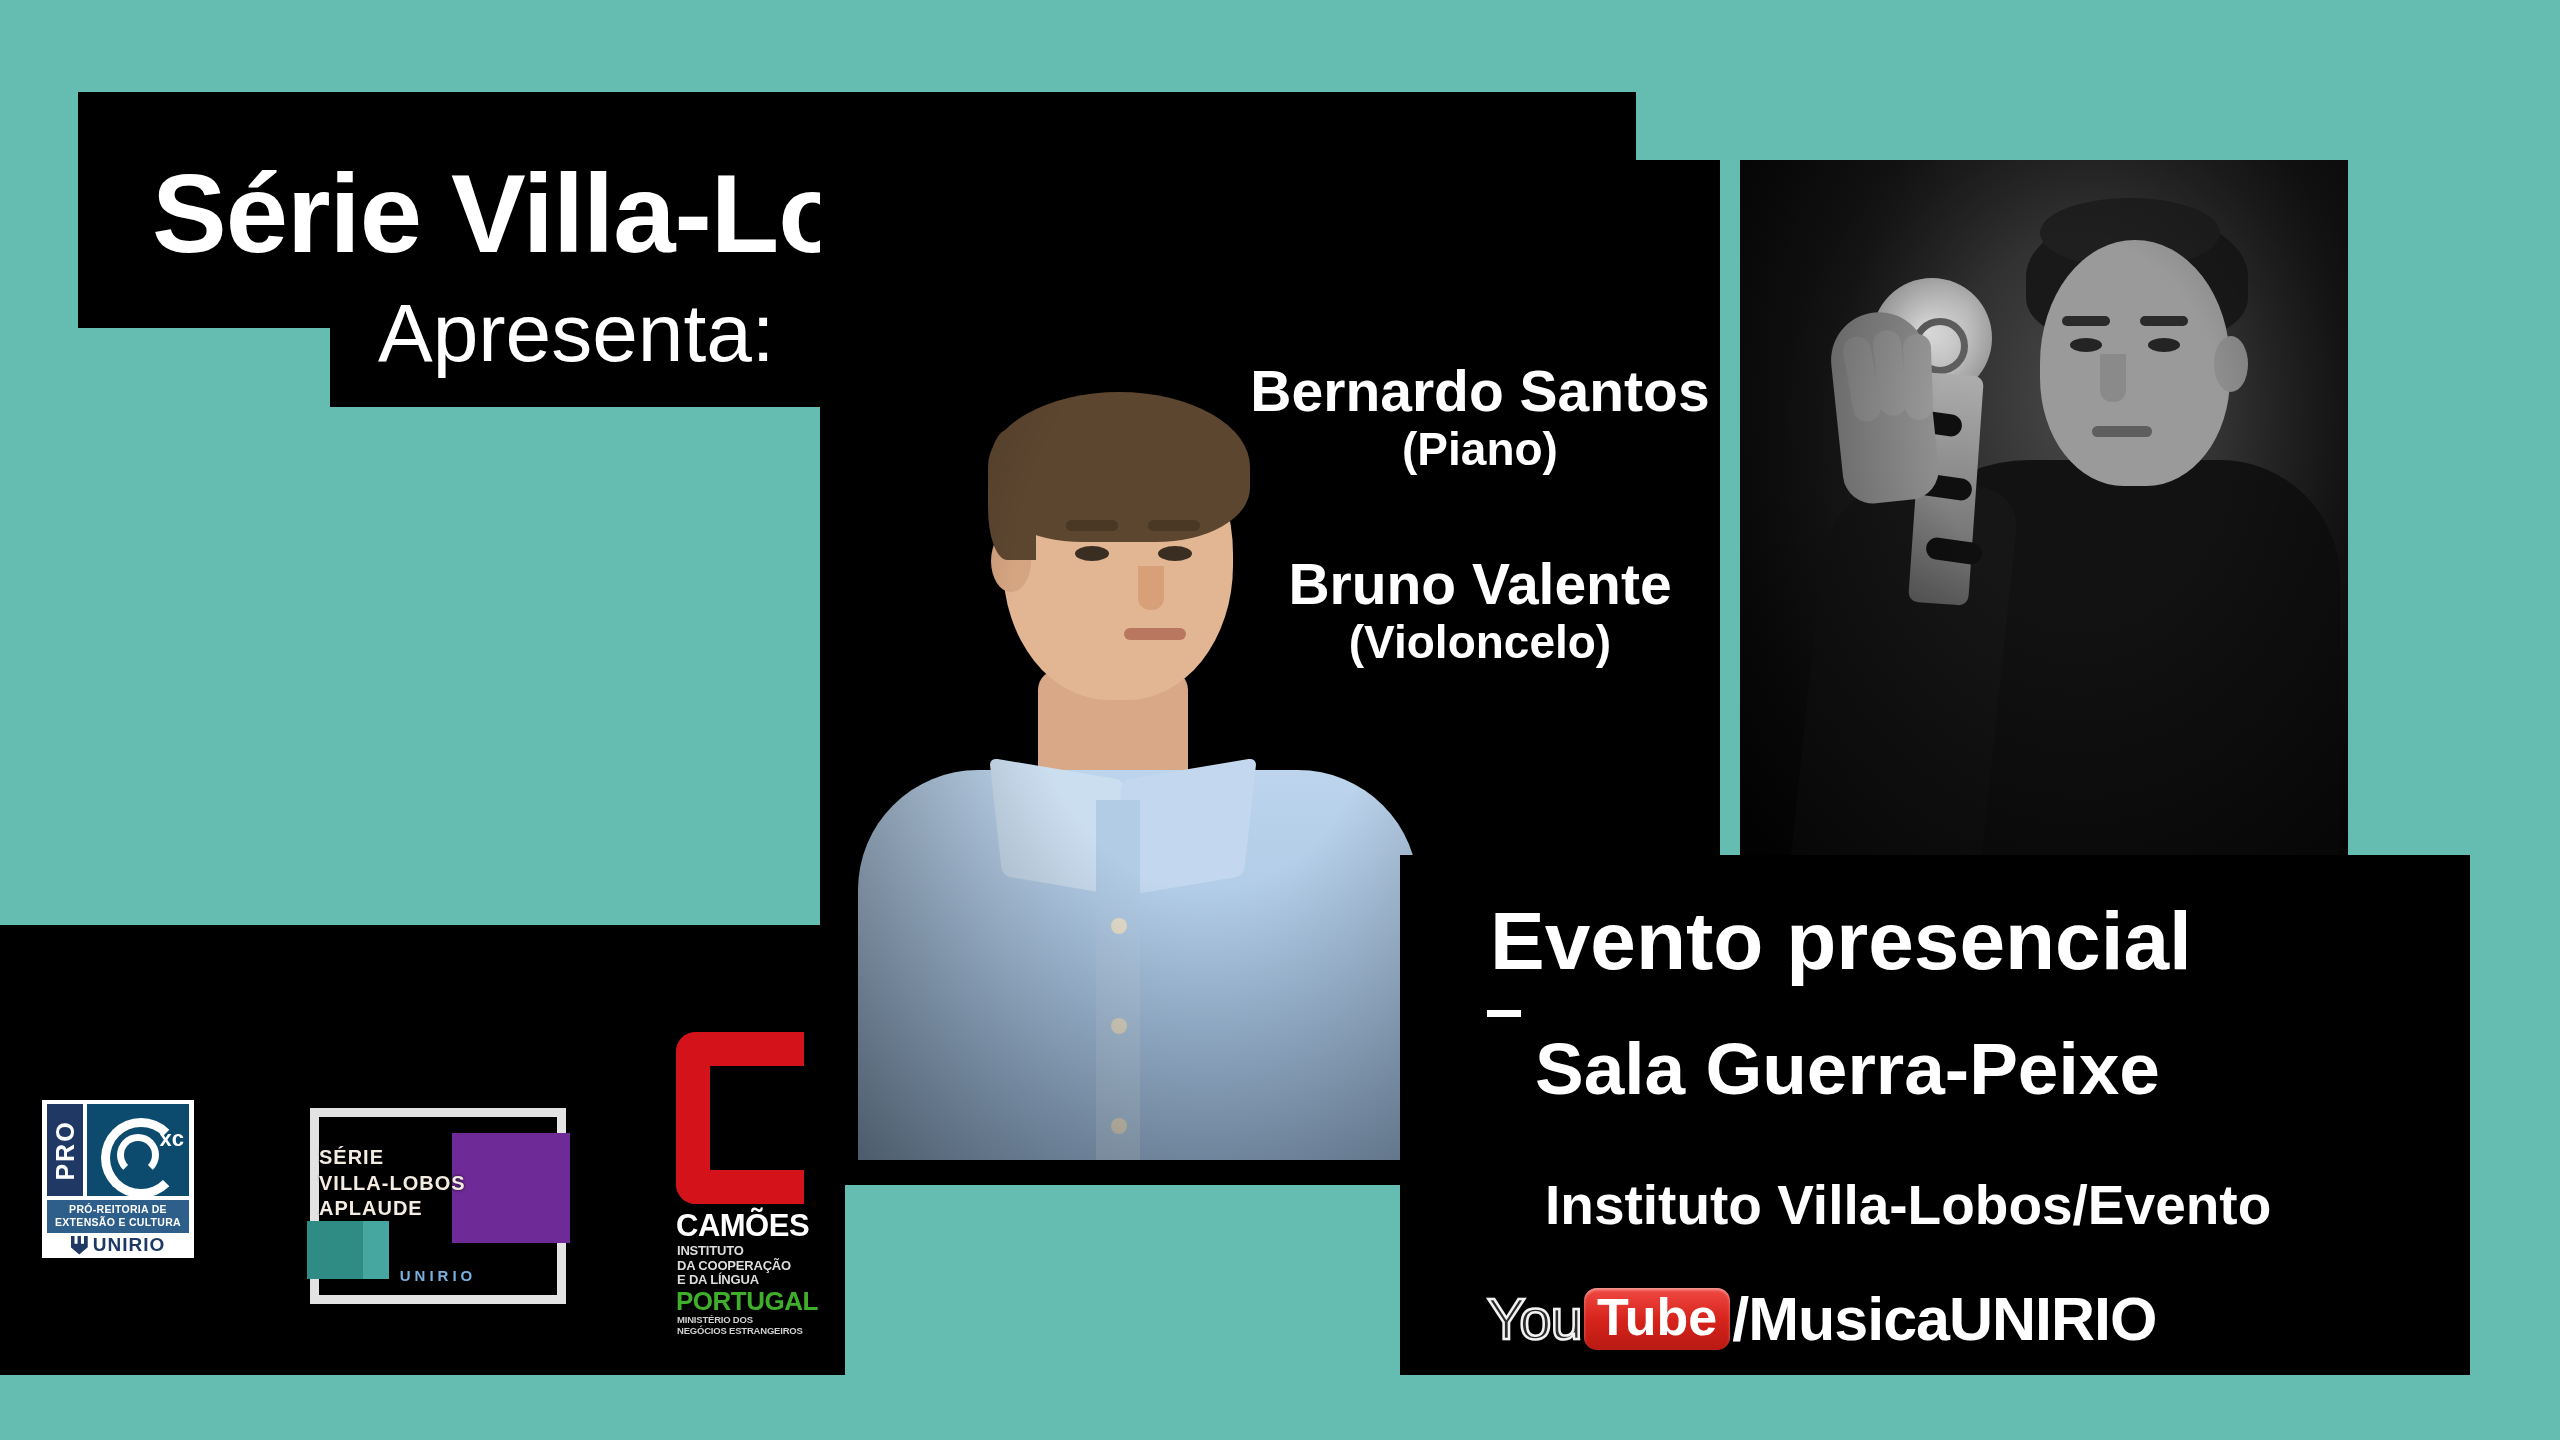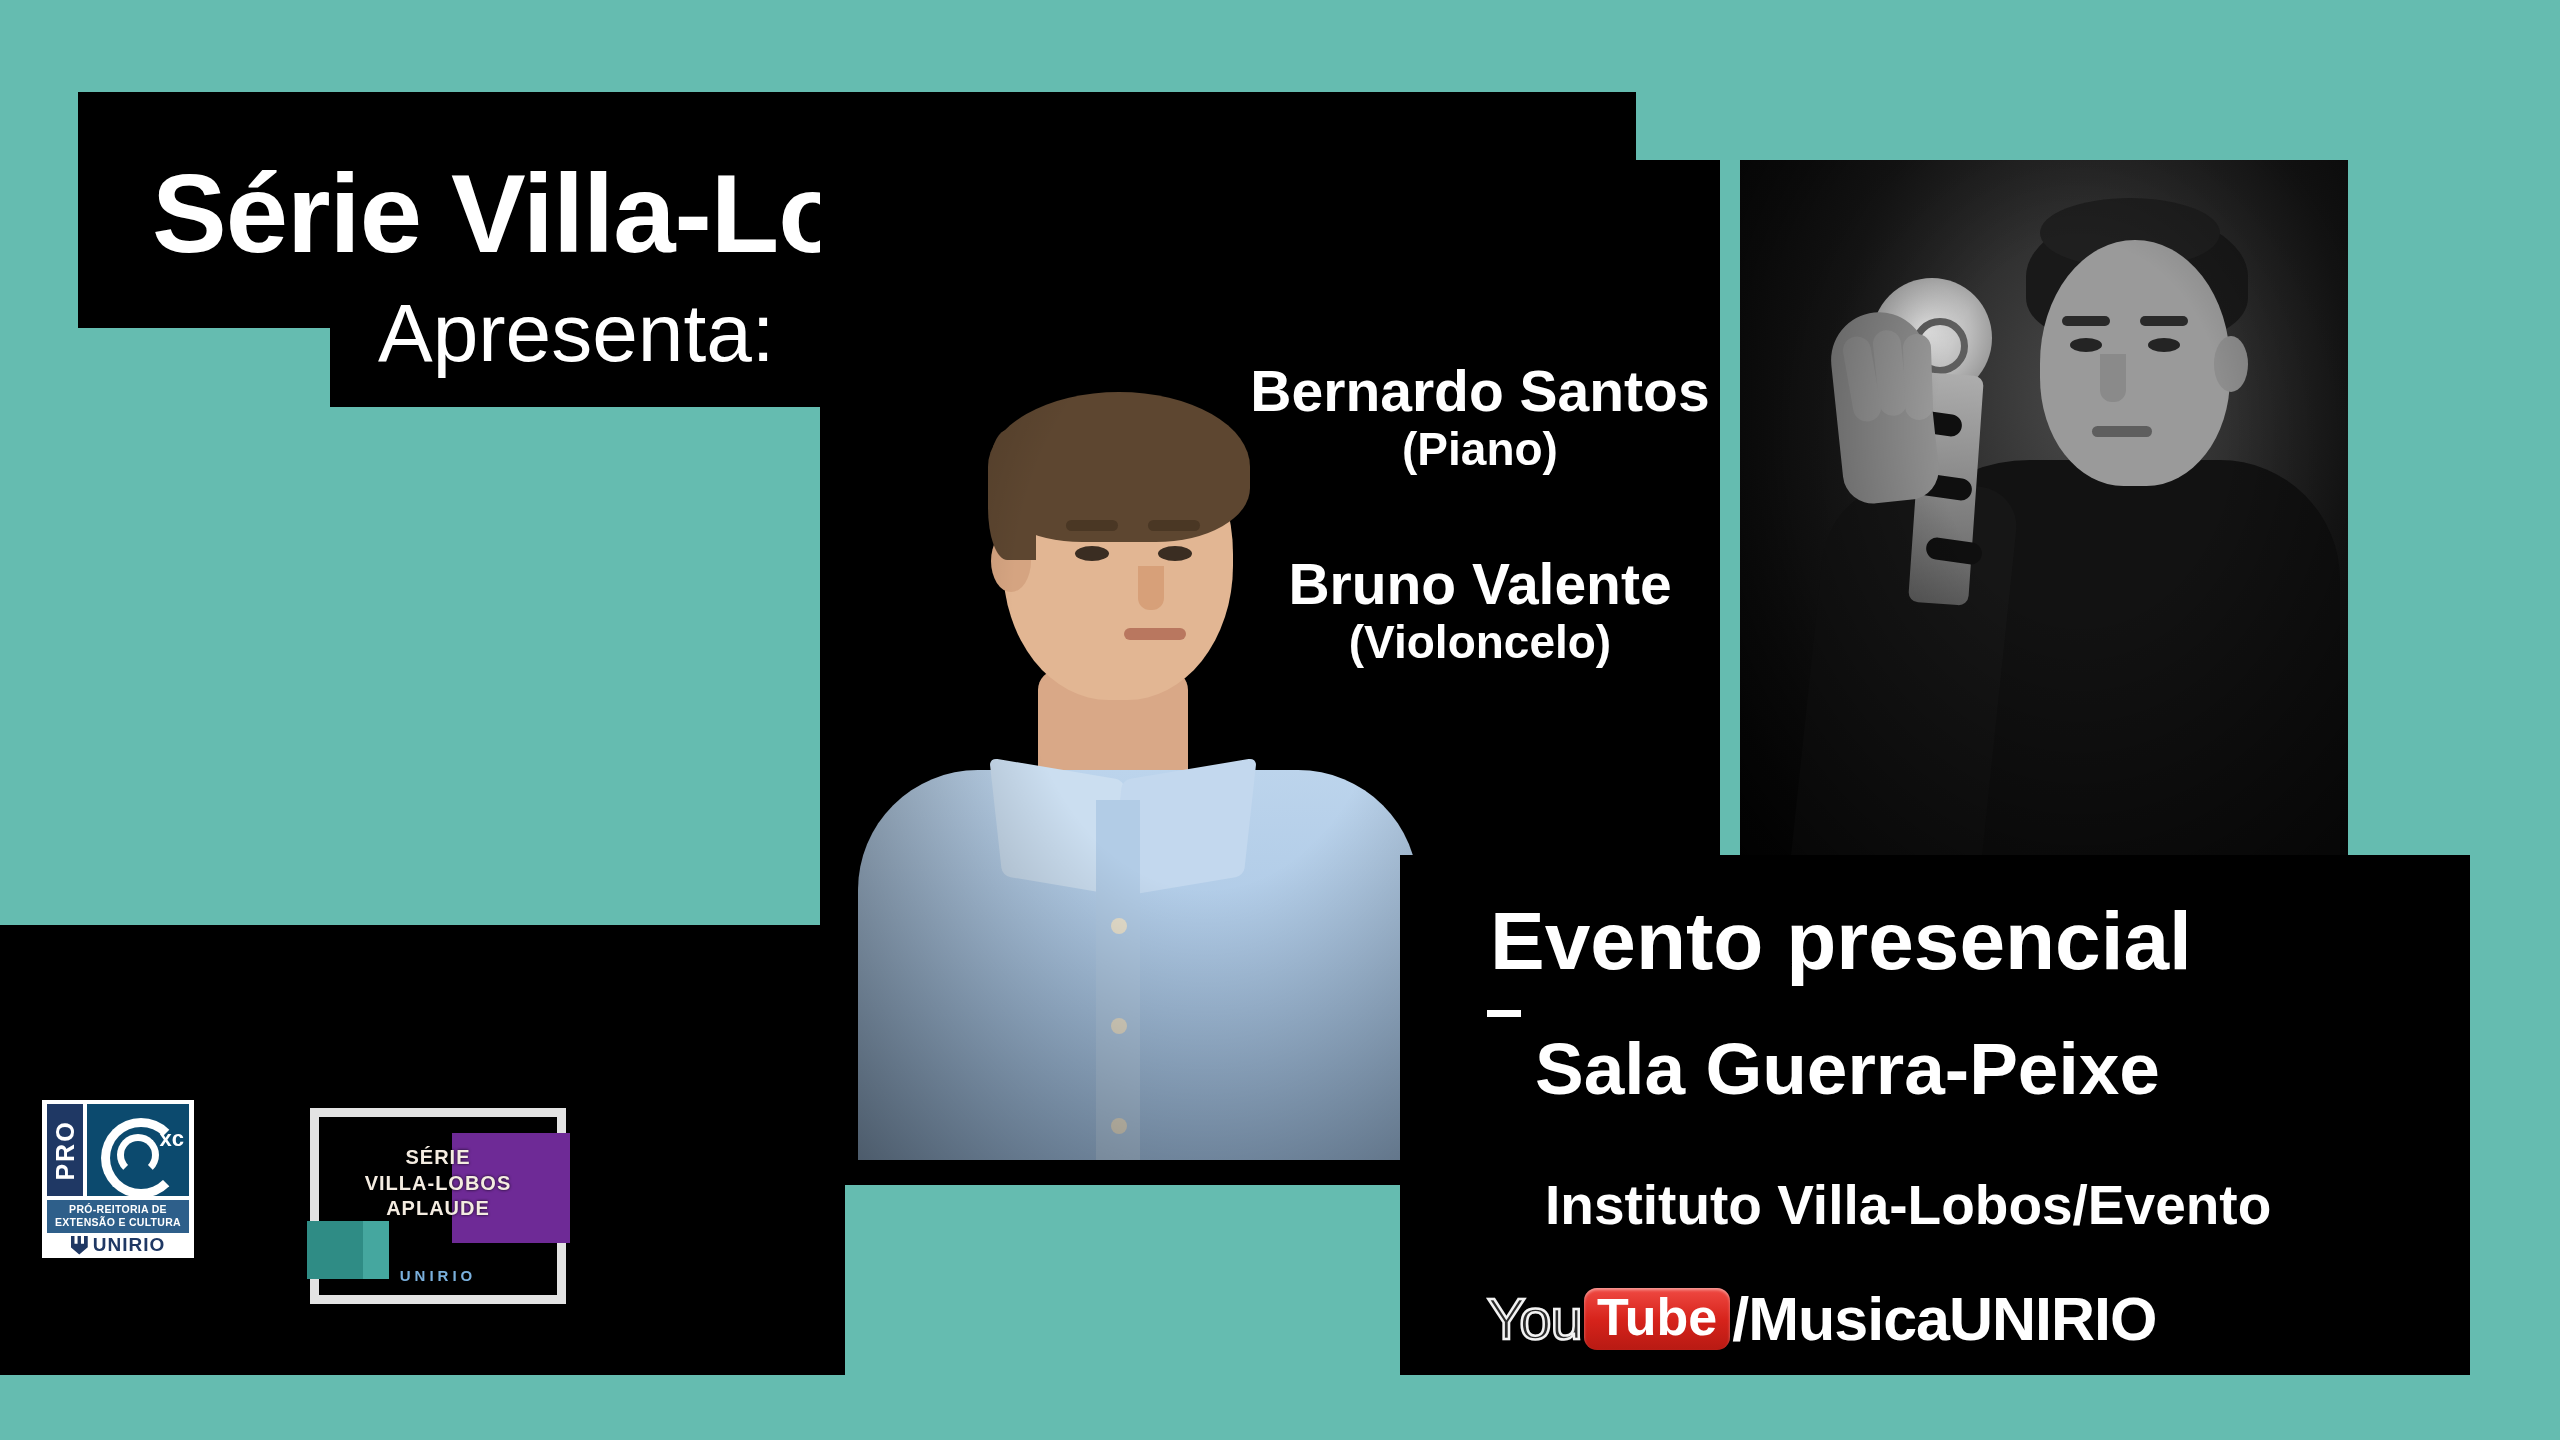--- a/index.html
+++ b/index.html
@@ -155,21 +155,21 @@
                color:#1f3864; font-weight:700; font-size:19px; letter-spacing:1px; }
   .px-crest { width:17px; height:19px; background:#1f3864;
               clip-path: polygon(0 0,22% 0,22% 44%,40% 44%,40% 0,60% 0,60% 44%,78% 44%,78% 0,100% 0,100% 62%,50% 100%,0 62%); }
 
   
   #logo-serie { position:absolute; left:310px; top:1108px; width:256px; height:196px;
                 background:#000; border:9px solid #e3e3e3; box-sizing:border-box; }
   .sv-purple { position:absolute; left:133px; top:16px; width:118px; height:110px; background:#6e2a96; }
   .sv-teal   { position:absolute; left:-12px; top:104px; width:58px; height:58px; background:#2f8c85; }
   .sv-teal2  { position:absolute; left:44px; top:104px; width:26px; height:58px; background:#45a79f; }
-  .sv-text   { position:absolute; left:0; top:28px; width:100%; text-align:center;
+  .sv-text   { position:absolute; left:0; top:28px; width:100%; text-align:left;
                color:#f4ece1; font-weight:700; font-size:20px; line-height:1.28;
                letter-spacing:1px; text-shadow:0 0 3px rgba(0,0,0,.9); }
   .sv-unirio { position:absolute; left:0; bottom:11px; width:100%; text-align:center;
                color:#7ab0dd; font-weight:700; font-size:15px; letter-spacing:4px; }
 
   
   #logo-camoes { position:absolute; left:672px; top:1032px; width:148px; height:300px; }
   .cm-c { position:absolute; left:4px; top:0px; width:132px; height:172px;
           border:34px solid #d3121a; border-radius:20px; border-right-color:transparent;
           box-sizing:border-box; }
@@ -316,20 +316,37 @@
     <div class="sv-teal"></div>
     <div class="sv-teal2"></div>
     <div class="sv-text">
       <div>SÉRIE</div>
       <div>VILLA-LOBOS</div>
       <div>APLAUDE</div>
     </div>
     <div class="sv-unirio">UNIRIO</div>
   </div>
 
+  <div id="logo-camoes">
+    <div class="cm-c"></div>
+    <div class="cm-c-cut"></div>
+    <div class="cm-c-arm1"></div>
+    <div class="cm-c-arm2"></div>
+    <div class="cm-name">CAMÕES</div>
+    <div class="cm-sub">
+      <div>INSTITUTO</div>
+      <div>DA COOPERAÇÃO</div>
+      <div>E DA LÍNGUA</div>
+    </div>
+    <div class="cm-pt">PORTUGAL</div>
+    <div class="cm-min">
+      <div>MINISTÉRIO DOS</div>
+      <div>NEGÓCIOS ESTRANGEIROS</div>
+    </div>
+  </div>
 
   <div class="panel" id="panel-bottomright"></div>
   <div id="evento-text">Evento presencial</div>
   <div id="sala-dash"></div>
   <div id="sala-text">Sala Guerra-Peixe</div>
   <div id="instituto-text">Instituto Villa-Lobos/Evento</div>
 
   <div id="youtube-row">
     <span class="yt-you">You</span>
     <span class="yt-tube">Tube</span>

